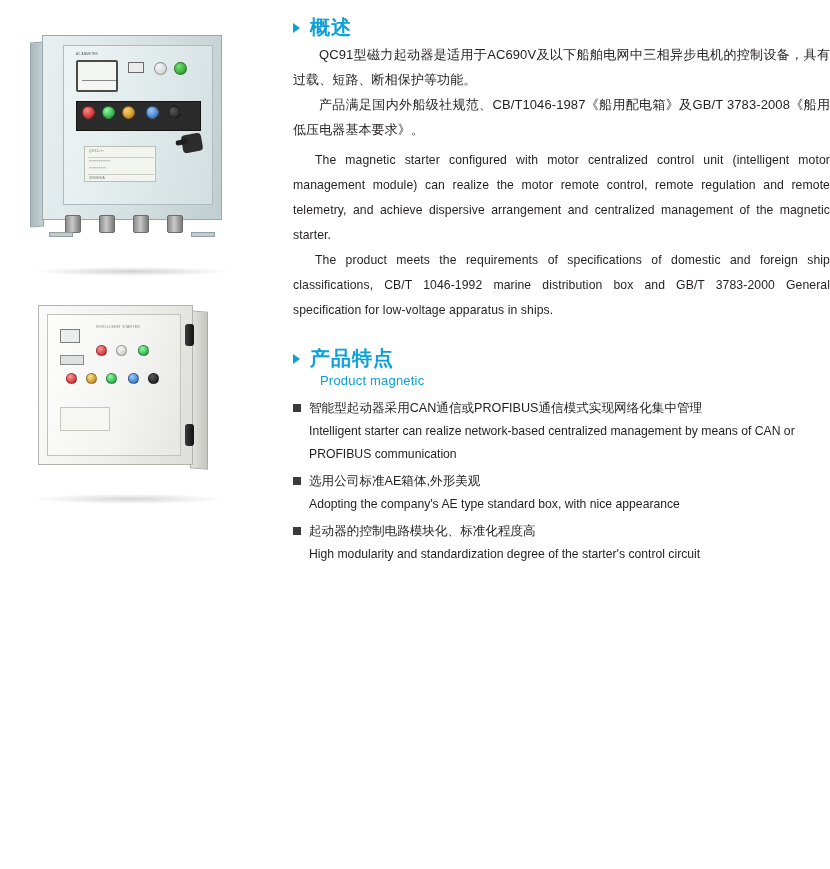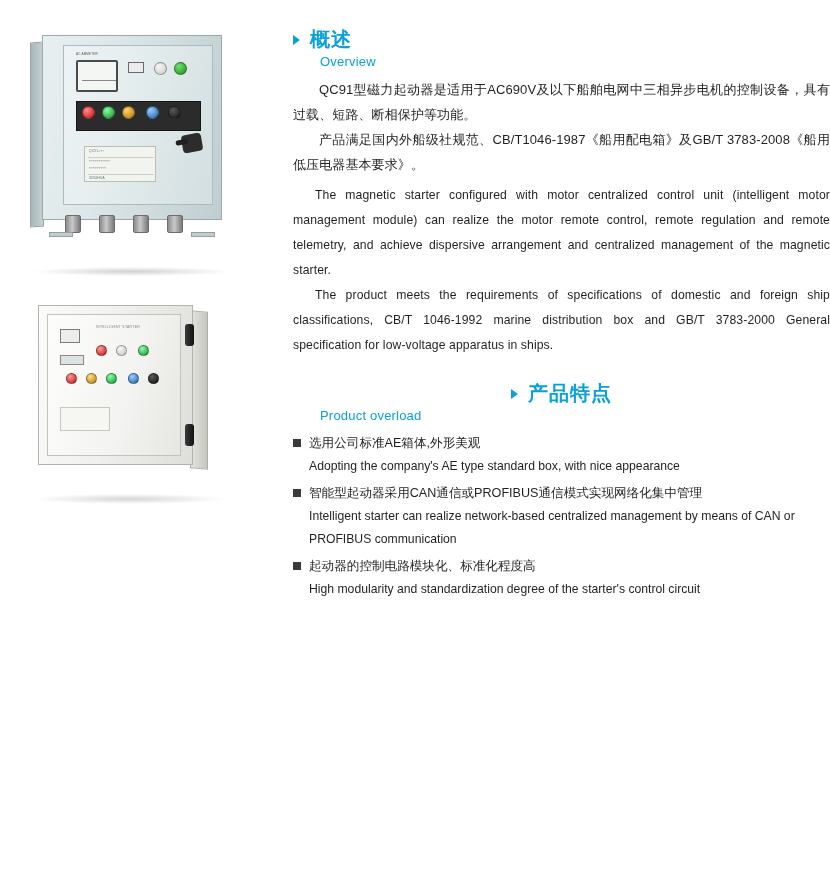--- a/index.html
+++ b/index.html
@@ -224,21 +224,21 @@
     position: absolute;
     left: -4px; bottom: -14px;
     width: 190px; height: 10px;
     background: radial-gradient(ellipse at center, rgba(0,0,0,.16) 0%, rgba(0,0,0,0) 72%);
   }
 
   
   .right-col {
     position: absolute;
     left: 293px;
-    top: 12px;
+    top: 0;
     width: 537px;
     padding-top: 14px;
   }
 
   .sec-head {
     display: flex;
     align-items: flex-start;
     margin-bottom: 2px;
   }
   .arrow-icon {
@@ -388,56 +388,55 @@
   </div>
 
 </div>
 
 <div class="right-col">
 
   <div class="sec-head">
     <span class="arrow-icon"></span>
     <span class="sec-title-cn">概述</span>
   </div>
-  <div class="sec-title-en">Overview</div>
 
   <p class="para-cn indent">QC91型磁力起动器是适用于AC690V及以下船舶电网中三相异步电机的控制设备，具有过载、短路、断相保护等功能。</p>
   <p class="para-cn indent">产品满足国内外船级社规范、CB/T1046-1987《船用配电箱》及GB/T 3783-2008《船用低压电器基本要求》。</p>
 
   <div class="gap"></div>
 
   <p class="para-en indent">The magnetic starter configured with motor centralized control unit (intelligent motor management module) can realize the motor remote control, remote regulation and remote telemetry, and achieve dispersive arrangement and centralized management of the magnetic starter.</p>
   <p class="para-en indent">The product meets the requirements of specifications of domestic and foreign ship classifications, CB/T 1046-1992 marine distribution box and GB/T 3783-2000 General specification for low-voltage apparatus in ships.</p>
 
-  <div class="sec-head" style="margin-top:22px;justify-content:center;">
+  <div class="sec-head" style="margin-top:22px;">
     <span class="arrow-icon"></span>
     <span class="sec-title-cn">产品特点</span>
   </div>
-  <div class="sec-title-en">Product overload</div>
+  <div class="sec-title-en">Product magnetic</div>
 
   <div class="features">
+
+    <div class="feature-item">
+      <div class="feature-cn">
+        <span class="bullet-sq"></span>
+        <span>智能型起动器采用CAN通信或PROFIBUS通信模式实现网络化集中管理</span>
+      </div>
+      <div class="feature-en">Intelligent starter can realize network-based centralized management by means of CAN or PROFIBUS communication</div>
+    </div>
 
     <div class="feature-item">
       <div class="feature-cn">
         <span class="bullet-sq"></span>
         <span>选用公司标准AE箱体,外形美观</span>
       </div>
       <div class="feature-en">Adopting the company's AE type standard box, with nice appearance</div>
     </div>
 
     <div class="feature-item">
       <div class="feature-cn">
         <span class="bullet-sq"></span>
-        <span>智能型起动器采用CAN通信或PROFIBUS通信模式实现网络化集中管理</span>
-      </div>
-      <div class="feature-en">Intelligent starter can realize network-based centralized management by means of CAN or PROFIBUS communication</div>
-    </div>
-
-    <div class="feature-item">
-      <div class="feature-cn">
-        <span class="bullet-sq"></span>
         <span>起动器的控制电路模块化、标准化程度高</span>
       </div>
       <div class="feature-en">High modularity and standardization degree of the starter's control circuit</div>
     </div>
 
   </div>
 </div>
 
 </body></html>

